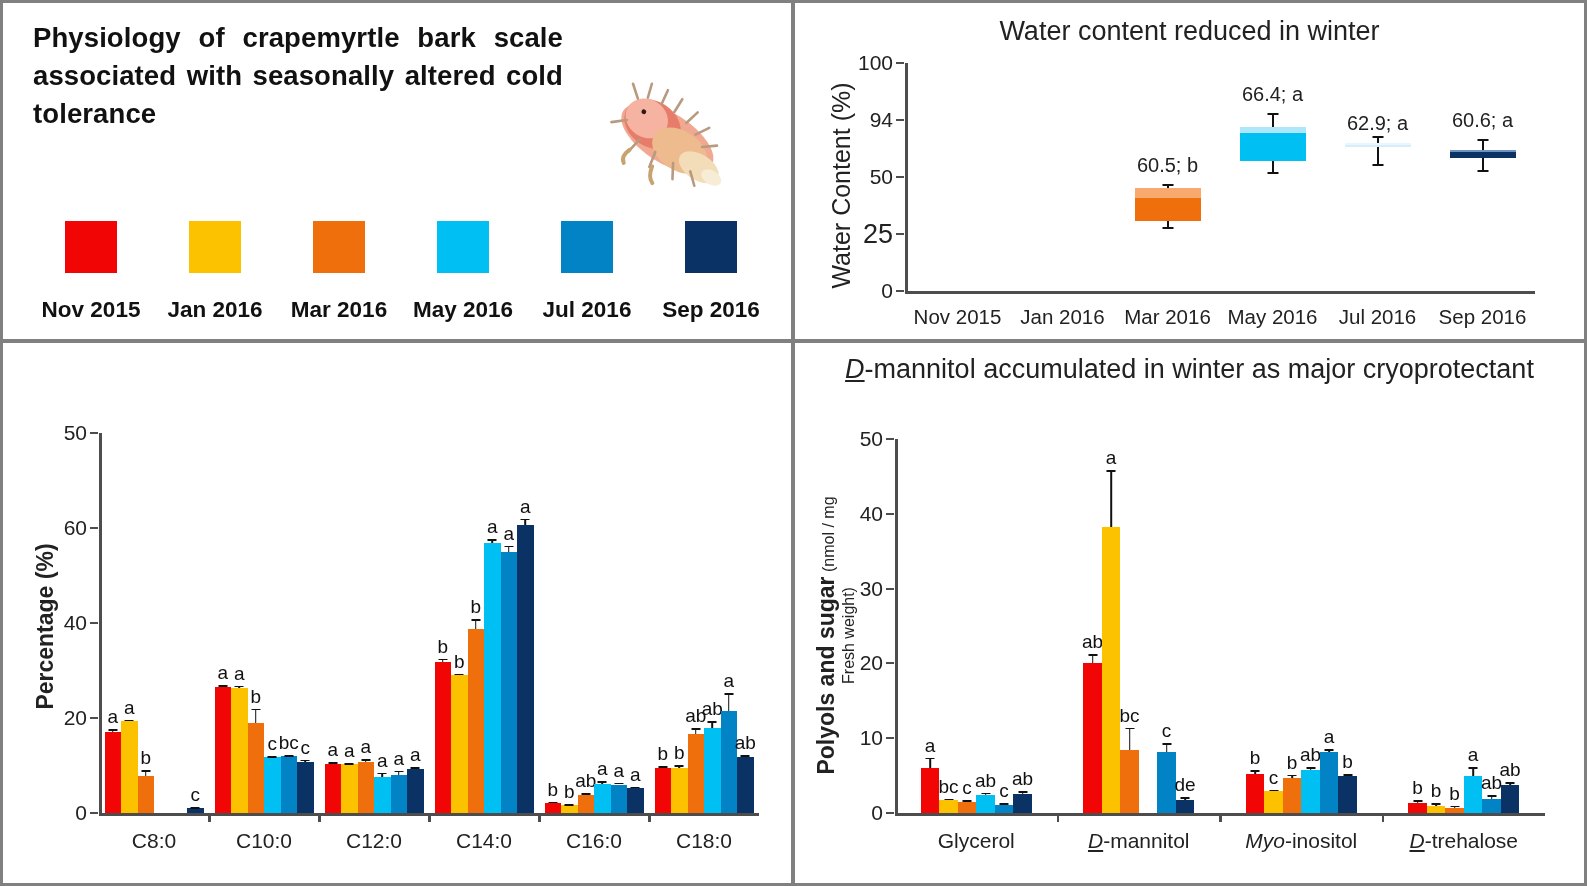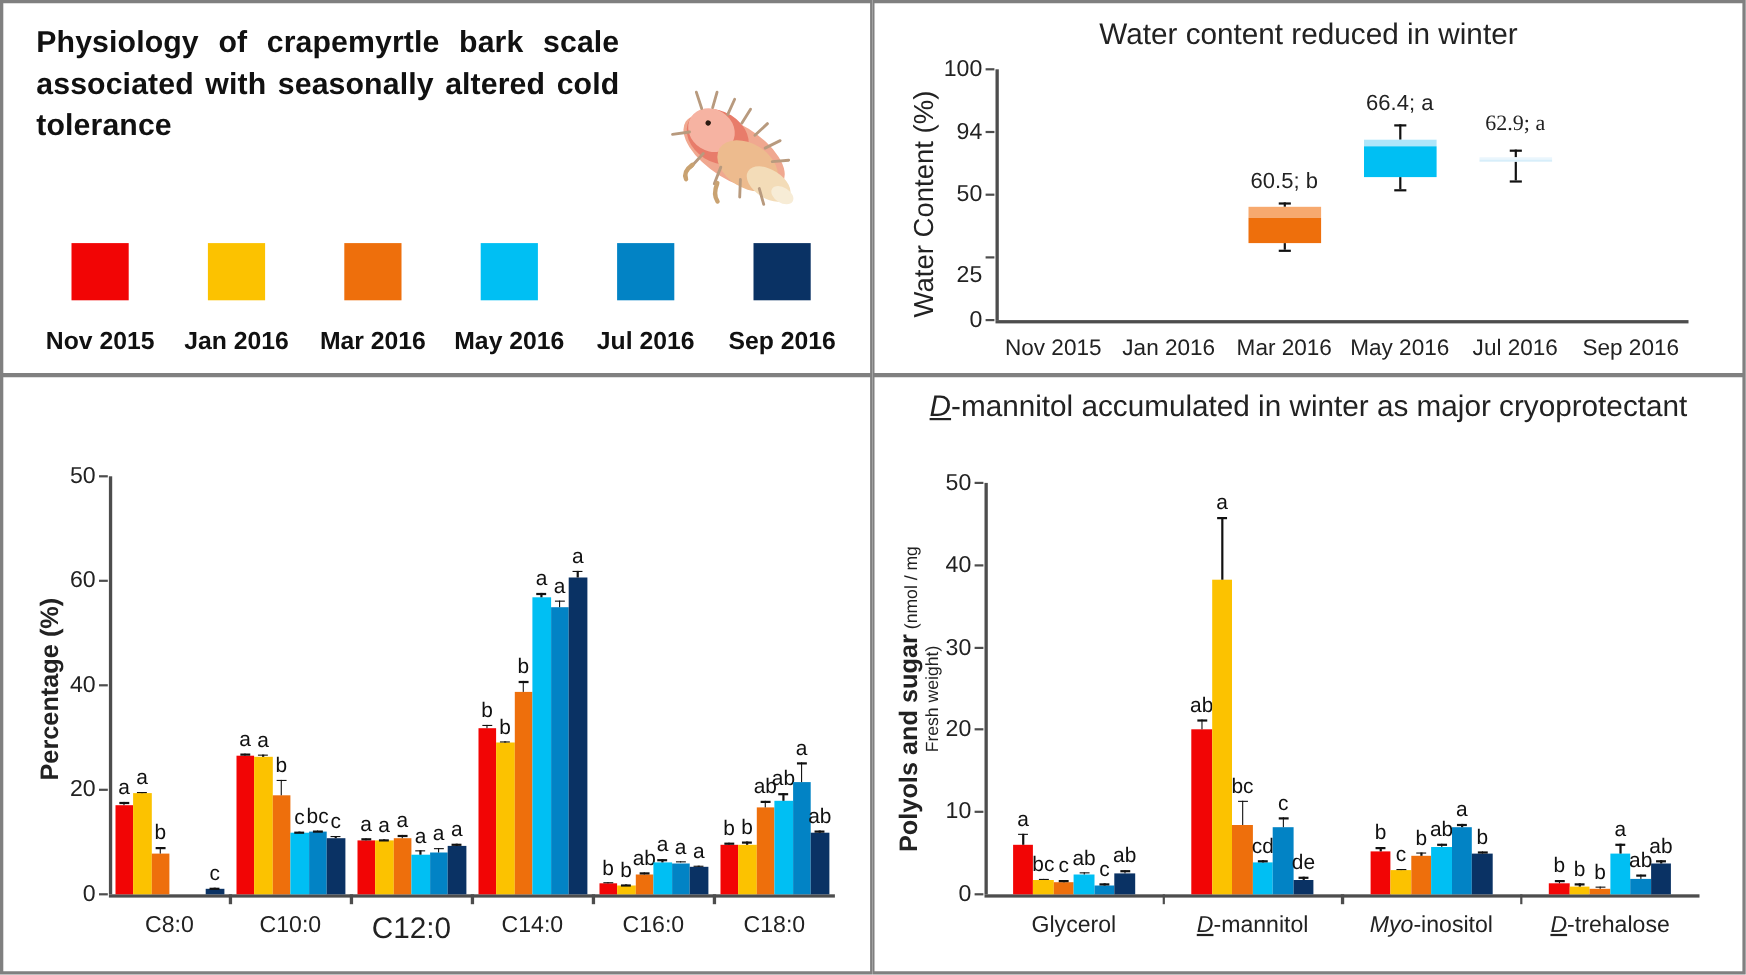--- a/index.html
+++ b/index.html
@@ -131,21 +131,21 @@
 
   <div class="panel tr">
     <div class="ch-title" style="top:12px">Water content reduced in winter</div>
     <div class="ylab" style="left:-74px; top:168px; width:240px; font-size:25px; transform:rotate(-90deg);">Water Content (%)</div>
     <div class="plot" id="plot-water" style="left:110px; top:60px; width:630px; height:228px;">
         <div class="axis-line" style="left:0;top:0;width:2.5px;height:228px;background:#4d4d4d"></div>
         <div class="axis-line" style="left:0;top:228px;width:630px;height:2.5px;background:#4d4d4d"></div>
         <div class="tick" style="left:-9px;top:227px;background:#4d4d4d"></div>
         <div class="ytick-lab" style="left:-62px;top:228px;width:50px;font-size:21px">0</div>
         <div class="tick" style="left:-9px;top:170px;background:#4d4d4d"></div>
-        <div class="ytick-lab" style="left:-62px;top:187px;width:50px;font-size:21px">25</div>
+        <div class="ytick-lab" style="left:-62px;top:171px;width:50px;font-size:27px">25</div>
         <div class="tick" style="left:-9px;top:113px;background:#4d4d4d"></div>
         <div class="ytick-lab" style="left:-62px;top:114px;width:50px;font-size:21px">50</div>
         <div class="tick" style="left:-9px;top:56px;background:#4d4d4d"></div>
         <div class="ytick-lab" style="left:-62px;top:57px;width:50px;font-size:21px">94</div>
         <div class="tick" style="left:-9px;top:-1px;background:#4d4d4d"></div>
         <div class="ytick-lab" style="left:-62px;top:0px;width:50px;font-size:21px">100</div>
         <div class="bp" style="left:229.5px;top:0;width:66px;height:228px;">
           <div class="whisk" style="top:121.296px;height:4.103999999999985px;"></div>
           <div class="whisk" style="top:157.776px;height:6.383999999999986px;"></div>
           <div class="cap" style="top:121.296px;"></div>
@@ -163,21 +163,30 @@
           <div class="bp-box-bot" style="top:69.54000000000002px;height:28.5px;background:#00BFF3;"></div>
           <div class="bp-lab" style="top:20.159999999999997px;">66.4; a</div>
         </div>
         <div class="bp" style="left:439.5px;top:0;width:66px;height:228px;">
           <div class="whisk" style="top:72.95999999999998px;height:7.296000000000021px;"></div>
           <div class="whisk" style="top:83.904px;height:17.555999999999997px;"></div>
           <div class="cap" style="top:72.95999999999998px;"></div>
           <div class="cap" style="top:101.46px;"></div>
           <div class="bp-box-top" style="top:80.256px;height:1.8239999999999839px;background:#EAF6FD;"></div>
           <div class="bp-box-bot" style="top:82.07999999999998px;height:1.8240000000000123px;background:#D7EEFA;"></div>
-          <div class="bp-lab" style="top:38px;font-family:Liberation Serif, serif;">62.9; a</div>
+          <div class="bp-lab" style="top:49px;">62.9; a</div>
+        </div>
+        <div class="bp" style="left:544.5px;top:0;width:66px;height:228px;">
+          <div class="whisk" style="top:76.38px;height:10.26000000000002px;"></div>
+          <div class="whisk" style="top:94.62px;height:12.539999999999992px;"></div>
+          <div class="cap" style="top:76.38px;"></div>
+          <div class="cap" style="top:107.16px;"></div>
+          <div class="bp-box-top" style="top:86.64000000000001px;height:2.280000000000001px;background:#6E93C0;"></div>
+          <div class="bp-box-bot" style="top:88.92000000000002px;height:5.699999999999989px;background:#0A3264;"></div>
+          <div class="bp-lab" style="top:46.379999999999995px;">60.6; a</div>
         </div>
       </div>
     <div id="xcats-water">
         <div class="xcat" style="left:97.5px;top:302px;width:130px;font-size:20.5px;">Nov 2015</div>
         <div class="xcat" style="left:202.5px;top:302px;width:130px;font-size:20.5px;">Jan 2016</div>
         <div class="xcat" style="left:307.5px;top:302px;width:130px;font-size:20.5px;">Mar 2016</div>
         <div class="xcat" style="left:412.5px;top:302px;width:130px;font-size:20.5px;">May 2016</div>
         <div class="xcat" style="left:517.5px;top:302px;width:130px;font-size:20.5px;">Jul 2016</div>
         <div class="xcat" style="left:622.5px;top:302px;width:130px;font-size:20.5px;">Sep 2016</div>
       </div>
@@ -406,21 +415,21 @@
         <div class="bar-slot" style="left:638px;width:16.5px;height:380px;">
           <div class="bar" style="left:0;width:16.5px;height:55.574999999999996px;background:#0A3264;"></div>
           <div class="err" style="top:322.05px;height:2.375px;"></div>
           <div class="errcap" style="top:322.05px;"></div>
           <div class="slab" style="top:299.05px;font-size:19px;">ab</div>
         </div>
       </div>
     <div id="xcats-fa">
         <div class="xcat" style="left:66px;top:486px;width:170px;font-size:21px;">C8:0</div>
         <div class="xcat" style="left:176px;top:486px;width:170px;font-size:21px;">C10:0</div>
-        <div class="xcat" style="left:286px;top:486px;width:170px;font-size:27px;">C12:0</div>
+        <div class="xcat" style="left:286px;top:486px;width:170px;font-size:21px;">C12:0</div>
         <div class="xcat" style="left:396px;top:486px;width:170px;font-size:21px;">C14:0</div>
         <div class="xcat" style="left:506px;top:486px;width:170px;font-size:21px;">C16:0</div>
         <div class="xcat" style="left:616px;top:486px;width:170px;font-size:21px;">C18:0</div>
       </div>
   </div>
 
   <div class="panel br">
     <div class="ch-title" style="top:10px" id="title-polyols"><em class="u">D</em>-mannitol accumulated in winter as major cryoprotectant</div>
     <div class="ylab" style="left:-110px; top:270px; width:300px; transform:rotate(-90deg);">
       <span style="font-size:23px; font-weight:bold;">Polyols and sugar</span>
@@ -489,26 +498,20 @@
           <div class="err" style="top:31.41600000000001px;height:56.848px;"></div>
           <div class="errcap" style="top:31.41600000000001px;"></div>
           <div class="slab" style="top:8.416000000000011px;font-size:19px;">a</div>
         </div>
         <div class="bar-slot" style="left:225.25px;width:18.5px;height:374px;">
           <div class="bar" style="left:0;width:18.5px;height:62.832px;background:#EE6F0C;"></div>
           <div class="err" style="top:288.728px;height:22.439999999999998px;"></div>
           <div class="errcap" style="top:288.728px;"></div>
           <div class="slab" style="top:265.728px;font-size:19px;">bc</div>
         </div>
-        <div class="bar-slot" style="left:243.75px;width:18.5px;height:374px;">
-          <div class="bar" style="left:0;width:18.5px;height:29.172px;background:#00BFF3;"></div>
-          <div class="err" style="top:343.332px;height:1.496px;"></div>
-          <div class="errcap" style="top:343.332px;"></div>
-          <div class="slab" style="top:320.332px;font-size:19px;">cd</div>
-        </div>
         <div class="bar-slot" style="left:262.25px;width:18.5px;height:374px;">
           <div class="bar" style="left:0;width:18.5px;height:61.33599999999999px;background:#0283C5;"></div>
           <div class="err" style="top:304.436px;height:8.228000000000002px;"></div>
           <div class="errcap" style="top:304.436px;"></div>
           <div class="slab" style="top:281.436px;font-size:19px;">c</div>
         </div>
         <div class="bar-slot" style="left:280.75px;width:18.5px;height:374px;">
           <div class="bar" style="left:0;width:18.5px;height:13.464000000000002px;background:#0A3264;"></div>
           <div class="err" style="top:358.292px;height:2.244px;"></div>
           <div class="errcap" style="top:358.292px;"></div>

